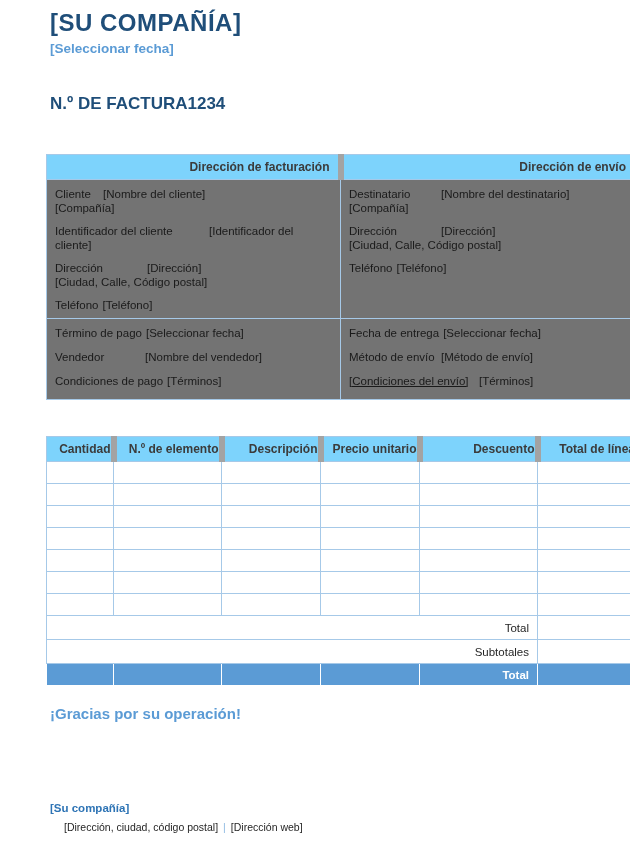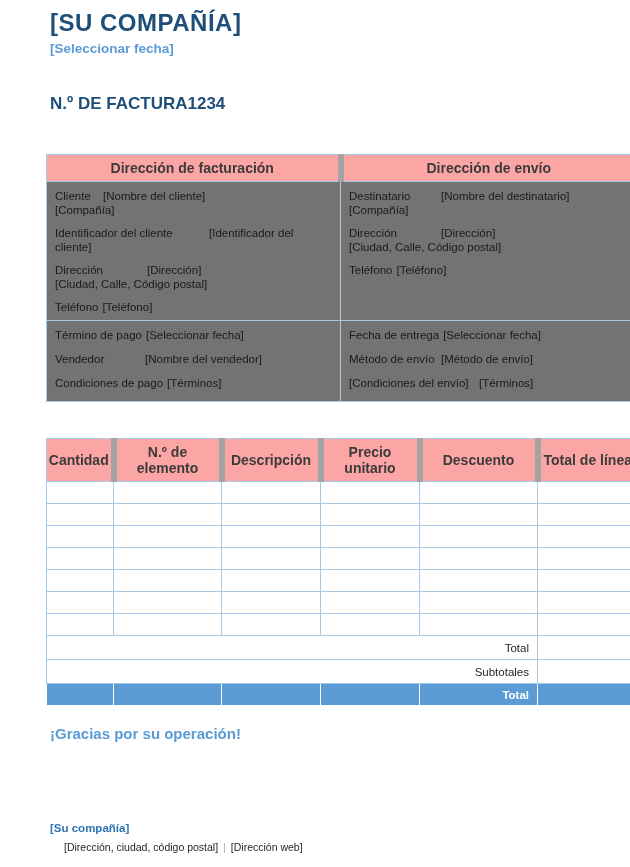--- a/index.html
+++ b/index.html
@@ -27,43 +27,43 @@
   .invoice-heading {
     margin-left:22px; margin-top:36px;
     font-size:17px; font-weight:bold; color:#1F4E79;
     line-height:21px;
   }
 
   
   table { border-collapse:collapse; table-layout:fixed; }
   th, td { border:1px solid #A6C9E8; }
   th {
-    background:#fca5a5; color:#3b3b3b;
-    font-size:14px; font-weight:bold; text-align:center;
+    background:#7dd3fc; color:#3b3b3b;
+    font-size:12px; font-weight:bold; text-align:right;
     padding:5px 8px; height:24px;
   }
   th + th { border-left:6px solid #a3a3a3; }
 
   
   .addr-table { width:588px; margin:40px 0 0 18px; }
   .addr-table td {
     background:#737373; vertical-align:top;
     padding:7px 8px 6px 8px;
     font-size:11.5px; line-height:14px;
   }
   .addr-row td { height:128px; }
   .terms-row td { height:81px; }
   .grp { margin-top:9px; }
   .grp:first-child { margin-top:0; }
   .tline { margin-top:10px; }
   .tline:first-child { margin-top:0; }
   .line { margin:0; }
   .lbl { display:inline-block; margin-right:4px; vertical-align:top; }
   .w44 { min-width:44px; } .w86 { min-width:86px; } .w88 { min-width:88px; }
-  .w104 { min-width:104px; } .w126 { min-width:126px; } .w150 { min-width:150px; }
+  .w104 { min-width:104px; } .w126 { min-width:126px;text-decoration:underline; } .w150 { min-width:150px; }
 
   
   .items-table { width:589px; margin:36px 0 0 18px; }
   .items-table th { padding:5px 0; }
   .items-table td { background:#fff; height:22px; font-size:11.5px; }
   .items-table td.sum-label {
     text-align:right; padding:4px 8px; height:24px; color:#262626;
   }
   .items-table tr.grand td {
     background:#5B9BD5; border:1px solid #fff; height:22px;

